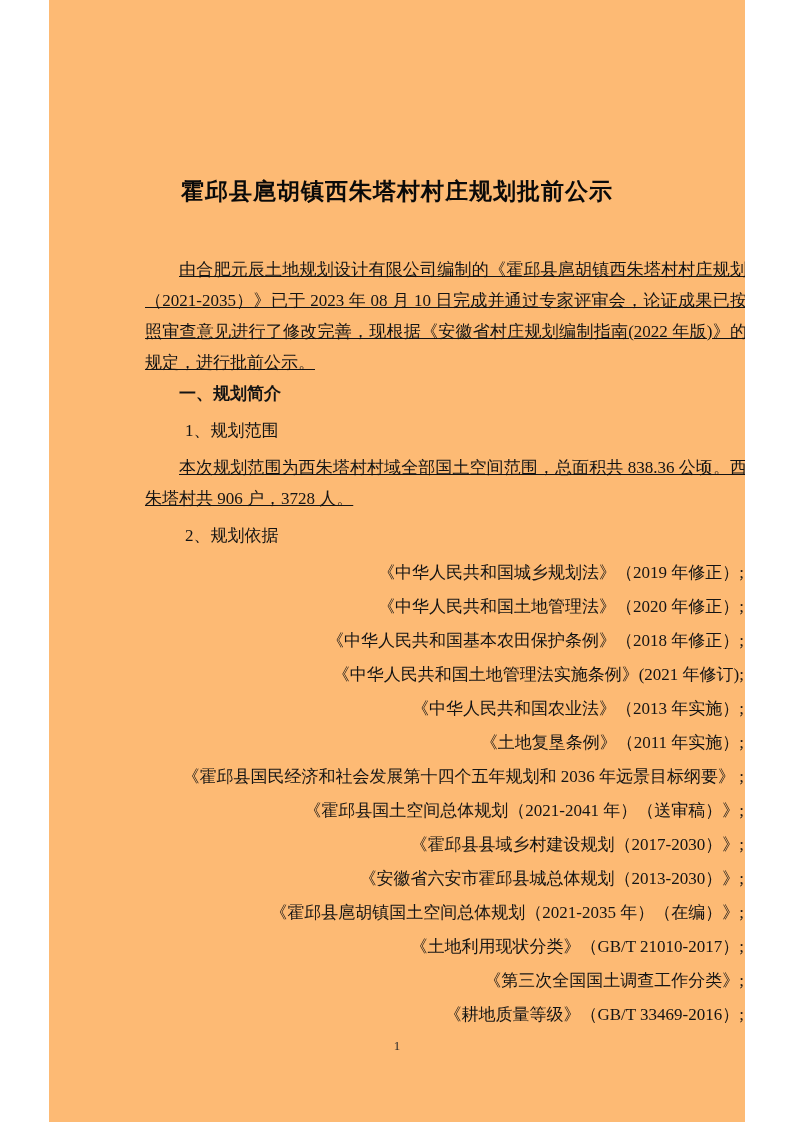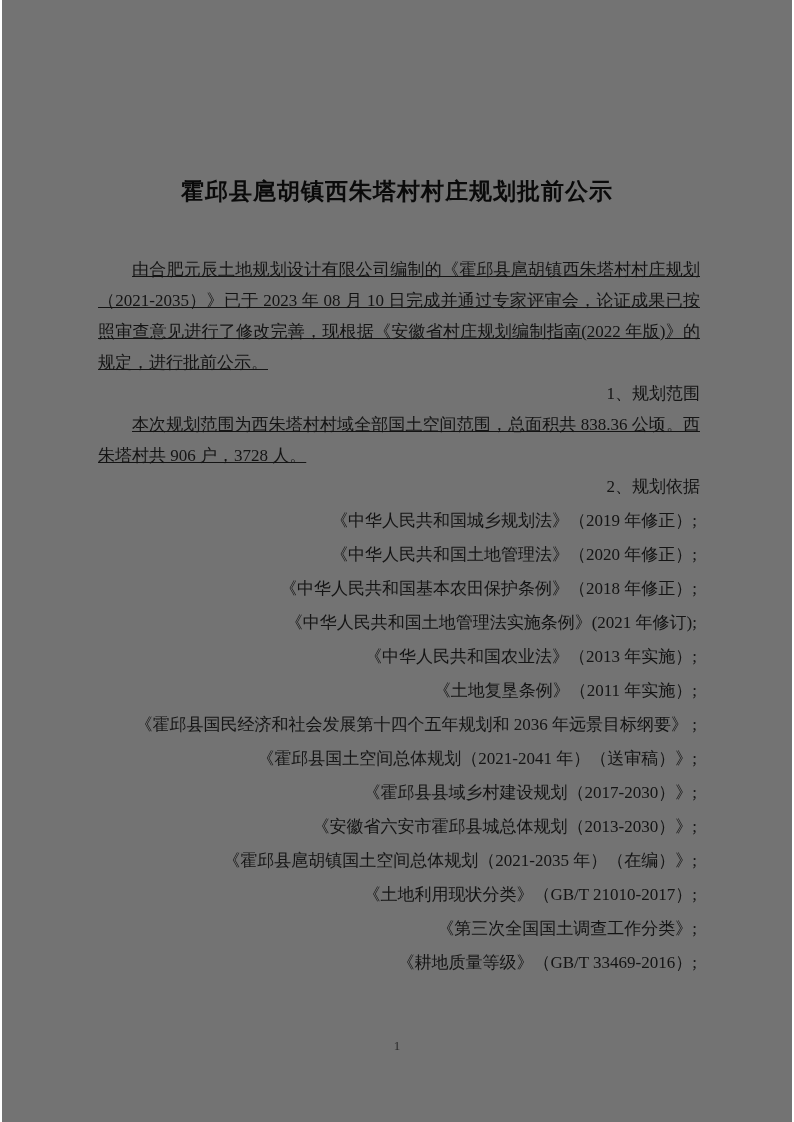--- a/index.html
+++ b/index.html
@@ -2,24 +2,24 @@
 <html><head>
 <meta charset="utf-8">
 <style>
   html, body {
     margin: 0;
     padding: 0;
     background: #ffffff;
   }
   .page {
     position: relative;
-    width: 790px;
+    width: 696px;
     height: 1122px;
     margin: 0 auto;
-    background: #737373;
+    background: #fdba74;
     overflow: hidden;
     font-family: "Liberation Serif", "DejaVu Serif", serif;
     color: #111111;
   }
   .doc-title {
     position: absolute;
     top: 176px;
     left: 48px;
     right: 48px;
     margin: 0;
@@ -46,24 +46,24 @@
     text-align: justify;
     text-decoration: underline;
   }
   .section-heading {
     margin: 0;
     text-indent: 2em;
     font-weight: bold;
     text-align: left;
   }
   .sub-heading {
-    margin: 0;
+    margin: 6px;
     text-indent: 2em;
     font-weight: normal;
-    text-align: right;
+    text-align: left;
   }
   .basis-list {
     margin: 0;
     padding: 0;
     list-style: none;
   }
   .basis-item {
     margin: 3px;
     text-indent: 2em;
     text-align: right;
@@ -84,20 +84,21 @@
 <body>
 
 <div class="page">
 
   <h1 class="doc-title">霍邱县扈胡镇西朱塔村村庄规划批前公示</h1>
 
   <div class="content">
 
     <p class="para">由合肥元辰土地规划设计有限公司编制的《霍邱县扈胡镇西朱塔村村庄规划（2021-2035）》已于 2023 年 08 月 10 日完成并通过专家评审会，论证成果已按照审查意见进行了修改完善，现根据《安徽省村庄规划编制指南(2022 年版)》的规定，进行批前公示。</p>
 
+    <p class="section-heading">一、规划简介</p>
 
     <p class="sub-heading">1、规划范围</p>
 
     <p class="para">本次规划范围为西朱塔村村域全部国土空间范围，总面积共 838.36 公顷。西朱塔村共 906 户，3728 人。</p>
 
     <p class="sub-heading">2、规划依据</p>
 
     <div class="basis-list">
       <p class="basis-item">《中华人民共和国城乡规划法》（2019 年修正）;</p>
       <p class="basis-item">《中华人民共和国土地管理法》（2020 年修正）;</p>

